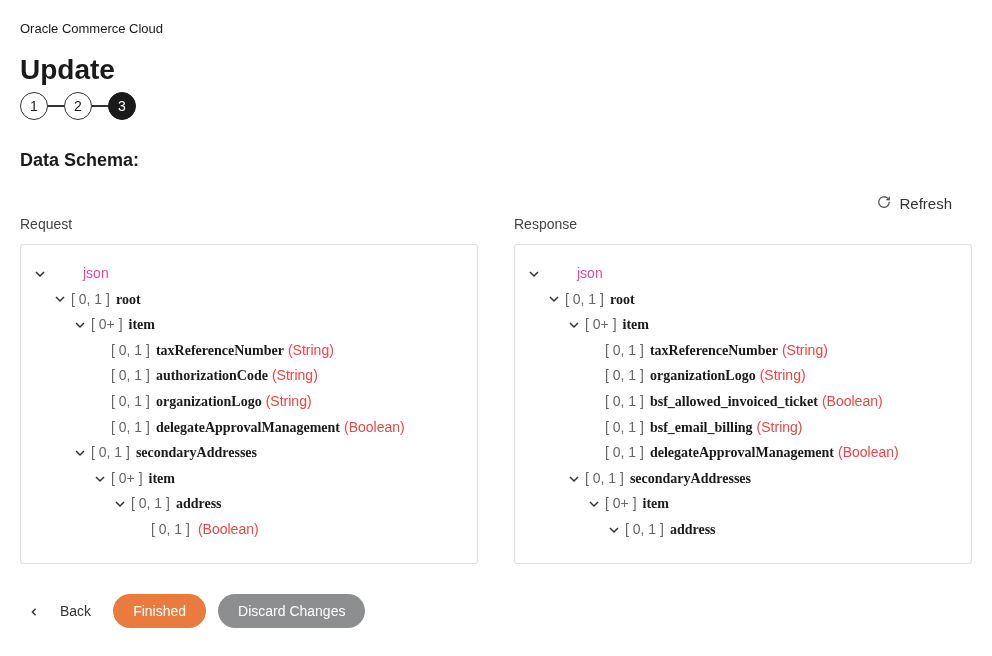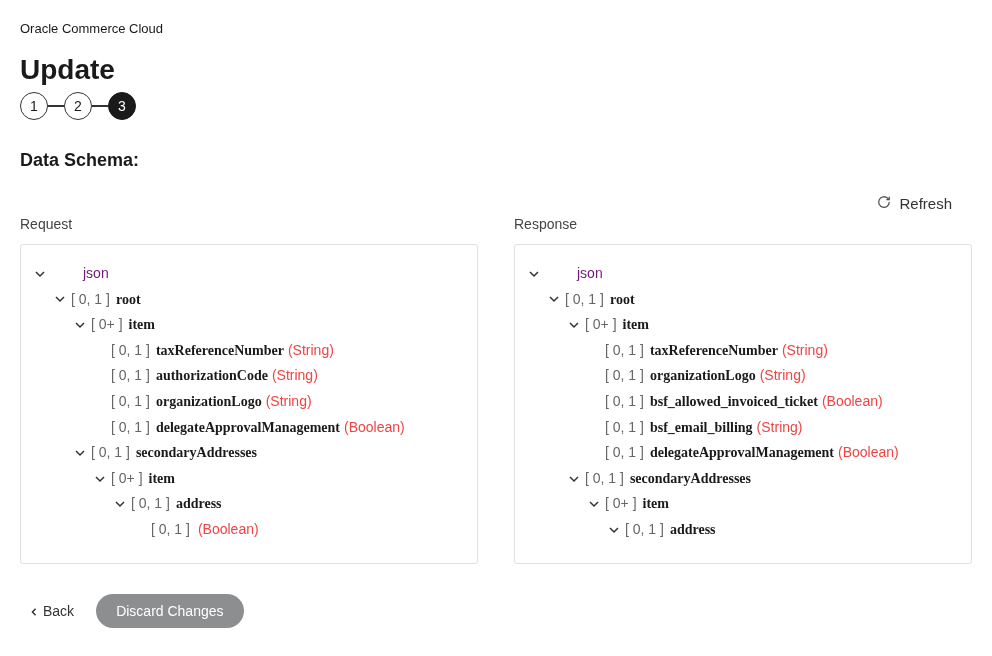--- a/index.html
+++ b/index.html
@@ -110,31 +110,31 @@
       justify-content: center;
       flex-shrink: 0;
       cursor: pointer;
     }
     .chevron svg { width: 10px; height: 10px; }
     .no-chevron { display: inline-block; width: 18px; flex-shrink: 0; }
     .cardinality { color: #666; margin-right: 4px; }
     .node-name { font-weight: 700; color: #1a1a1a; font-family: Liberation Serif, serif; }
     .node-type { color: #ef4444; font-weight: 400; margin-left: 2px; }
     .children { padding-left: 20px; }
-    .root-label { color: #701a75; padding-left: 32px; }
+    .root-label { color: #ec4899; padding-left: 32px; }
     .footer-buttons {
       display: flex;
       align-items: center;
       gap: 12px;
       margin-top: 30px;
     }
     .back-btn {
       display: flex;
       align-items: center;
-      gap: 5px;
+      gap: 22px;
       padding: 6px 10px;
       cursor: pointer;
       font-size: 14px;
       color: #333;
     }
     .back-chevron {
       width: 8px;
       height: 8px;
     }
     .btn {
@@ -401,17 +401,18 @@
 
 <div class="footer-buttons">
   <div class="back-btn">
     <span>
       <svg class="back-chevron" viewBox="0 0 10 10">
           <path d="M7 1 L3 5 L7 9" fill="none" stroke="#333" stroke-width="1.8"></path>
         </svg>
     </span>
     <span>Back</span>
   </div>
+  <button class="btn btn-primary">Finished</button>
   <button class="btn btn-secondary">Discard Changes</button>
 </div>
 
 
 
 
 </body></html>

